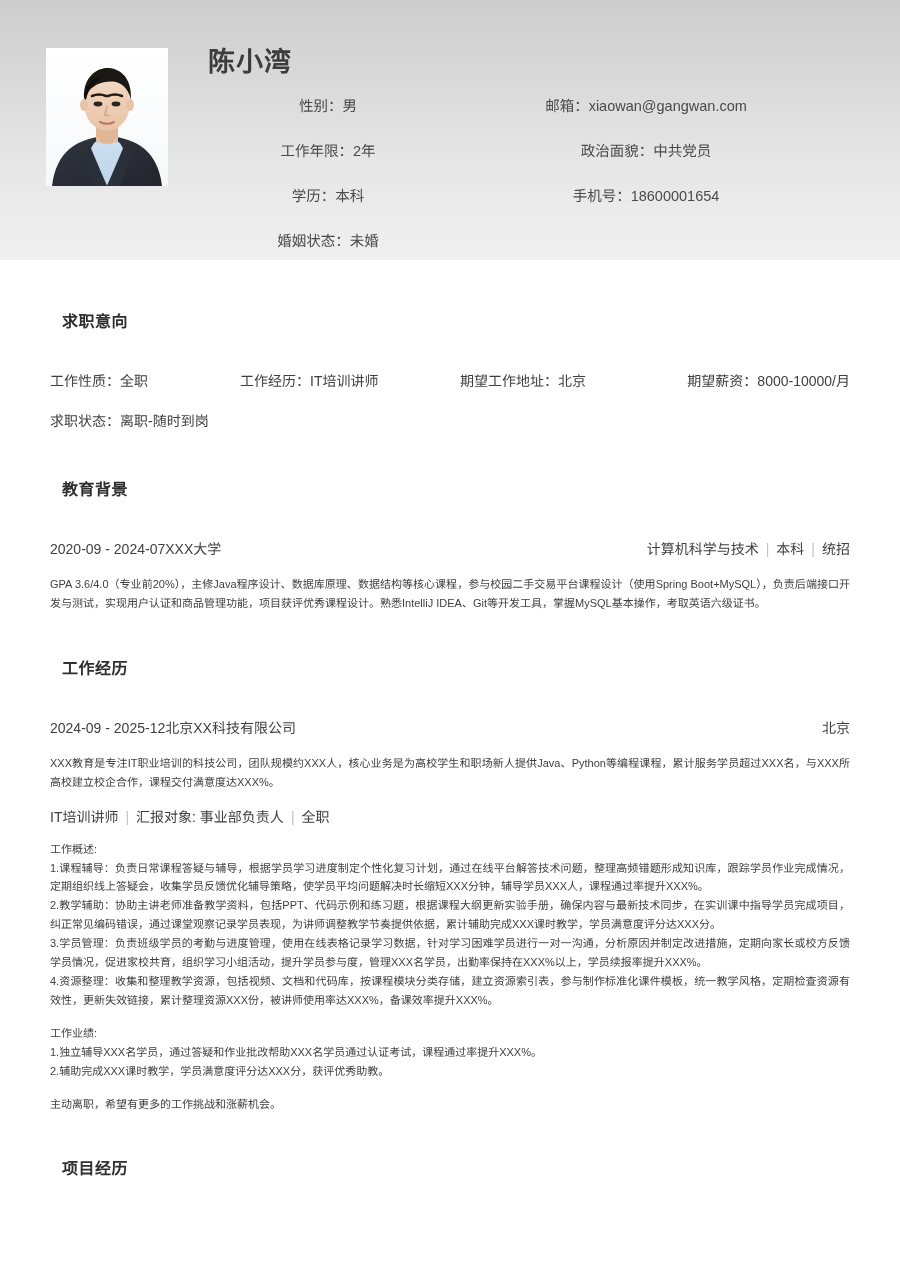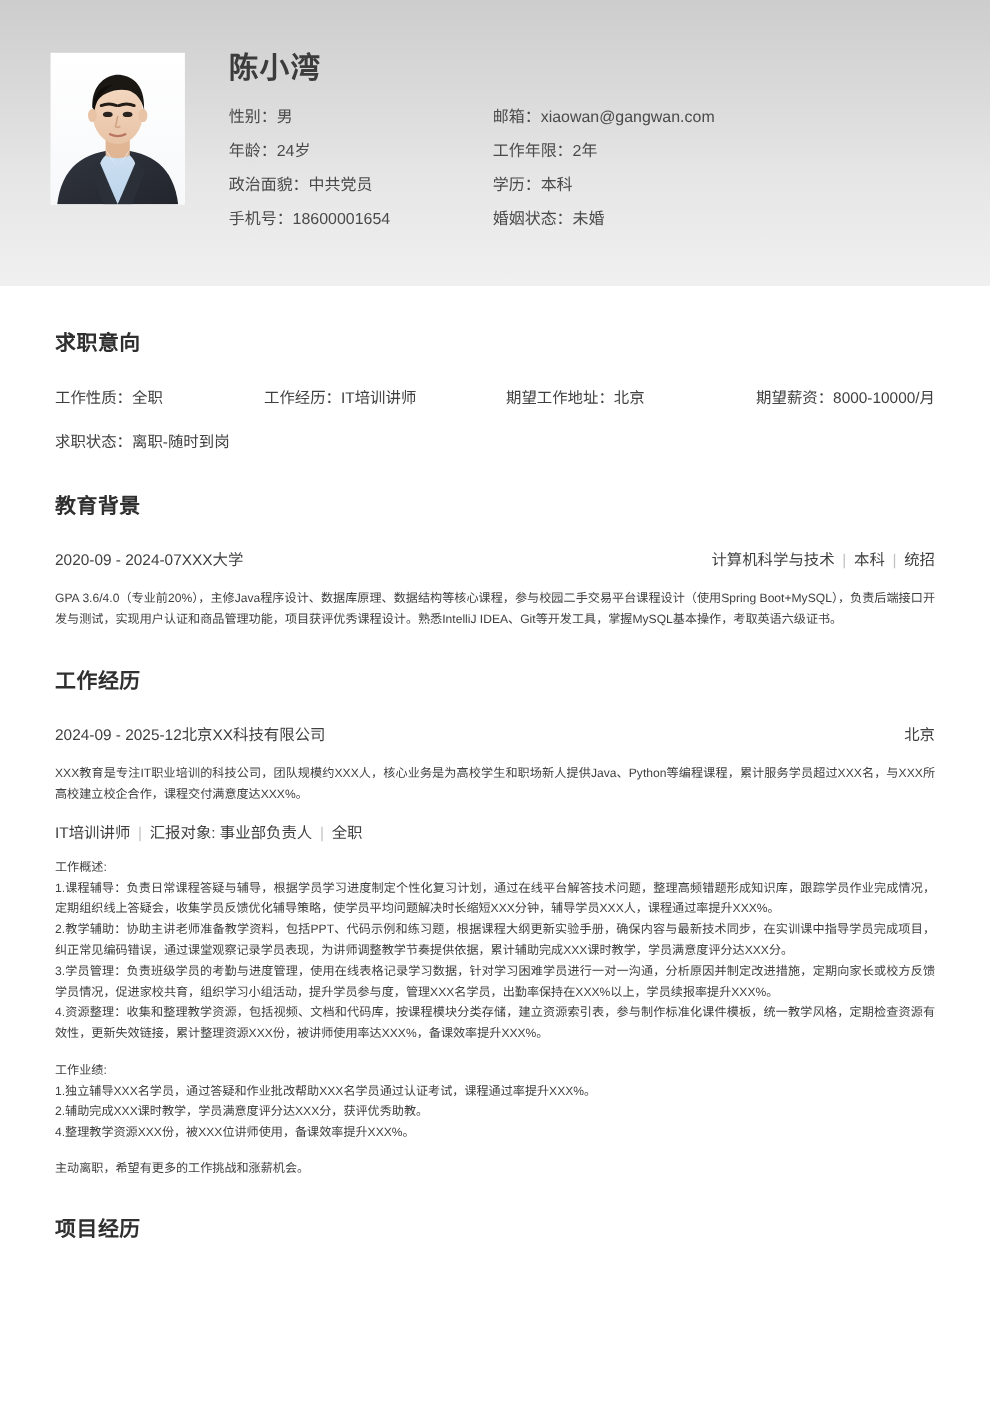--- a/index.html
+++ b/index.html
@@ -43,38 +43,39 @@
     font-size: 27px;
     font-weight: bold;
     color: #3c3c3c;
     letter-spacing: 1px;
     margin: 0 0 16px 0;
     line-height: 1.1;
   }
   .hdr-grid {
     display: grid;
     grid-template-columns: 240px 1fr;
-    row-gap: 10px;
+    row-gap: 24px;
     font-size: 14.5px;
     color: #4a4a4a;
+    text-align: center;
   }
   .hdr-cell { white-space: nowrap; }
   .hdr-cell .lab { color: #4a4a4a; }
   .hdr-cell .val { color: #4a4a4a; }
 
   
   .body-wrap { padding: 0 50px; }
 
   .section { margin-top: 0; }
   .section-title {
-    font-size: 19px;
+    font-size: 16px;
     font-weight: bold;
     color: #2f2f2f;
     letter-spacing: 0.5px;
-    margin: 0;
+    margin: 12px;
   }
 
   .row-flex {
     display: flex;
     align-items: baseline;
     font-size: 14px;
     color: #3f3f3f;
   }
   .r-left { flex: 0 0 auto; }
   .r-mid { flex: 1 1 auto; text-align: left; }
@@ -178,23 +179,20 @@
       <div class="hdr-grid">
 
         <div class="hdr-cell">
           <span class="lab">性别：</span><span class="val">男</span>
         </div>
         <div class="hdr-cell">
           <span class="lab">邮箱：</span><span class="val">xiaowan@gangwan.com</span>
         </div>
 
         <div class="hdr-cell">
-          <span class="lab">年龄：</span><span class="val">24岁</span>
-        </div>
-        <div class="hdr-cell">
           <span class="lab">工作年限：</span><span class="val">2年</span>
         </div>
 
         <div class="hdr-cell">
           <span class="lab">政治面貌：</span><span class="val">中共党员</span>
         </div>
         <div class="hdr-cell">
           <span class="lab">学历：</span><span class="val">本科</span>
         </div>
 
@@ -280,21 +278,20 @@
       <div class="para">工作概述:</div>
       <div class="para">1.课程辅导：负责日常课程答疑与辅导，根据学员学习进度制定个性化复习计划，通过在线平台解答技术问题，整理高频错题形成知识库，跟踪学员作业完成情况，定期组织线上答疑会，收集学员反馈优化辅导策略，使学员平均问题解决时长缩短XXX分钟，辅导学员XXX人，课程通过率提升XXX%。</div>
       <div class="para">2.教学辅助：协助主讲老师准备教学资料，包括PPT、代码示例和练习题，根据课程大纲更新实验手册，确保内容与最新技术同步，在实训课中指导学员完成项目，纠正常见编码错误，通过课堂观察记录学员表现，为讲师调整教学节奏提供依据，累计辅助完成XXX课时教学，学员满意度评分达XXX分。</div>
       <div class="para">3.学员管理：负责班级学员的考勤与进度管理，使用在线表格记录学习数据，针对学习困难学员进行一对一沟通，分析原因并制定改进措施，定期向家长或校方反馈学员情况，促进家校共育，组织学习小组活动，提升学员参与度，管理XXX名学员，出勤率保持在XXX%以上，学员续报率提升XXX%。</div>
       <div class="para">4.资源整理：收集和整理教学资源，包括视频、文档和代码库，按课程模块分类存储，建立资源索引表，参与制作标准化课件模板，统一教学风格，定期检查资源有效性，更新失效链接，累计整理资源XXX份，被讲师使用率达XXX%，备课效率提升XXX%。</div>
 
       <div class="blank-line"></div>
       <div class="para">工作业绩:</div>
       <div class="para">1.独立辅导XXX名学员，通过答疑和作业批改帮助XXX名学员通过认证考试，课程通过率提升XXX%。</div>
       <div class="para">2.辅助完成XXX课时教学，学员满意度评分达XXX分，获评优秀助教。</div>
-      <div class="para">4.整理教学资源XXX份，被XXX位讲师使用，备课效率提升XXX%。</div>
 
       <div class="blank-line"></div>
       <div class="para">主动离职，希望有更多的工作挑战和涨薪机会。</div>
     </div>
 
     <div style="height:30px"></div>
     <div class="section">
       <div class="section-title">项目经历</div>
 
     </div>

